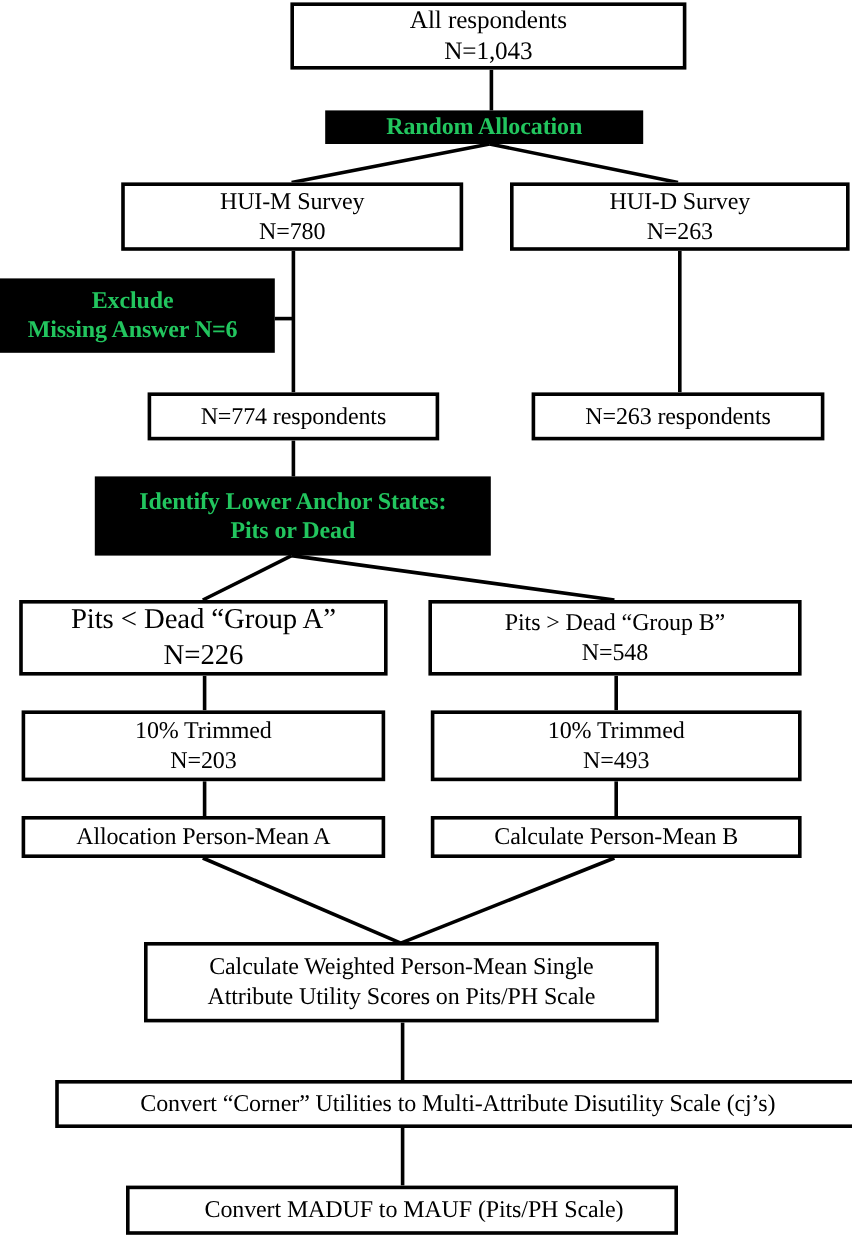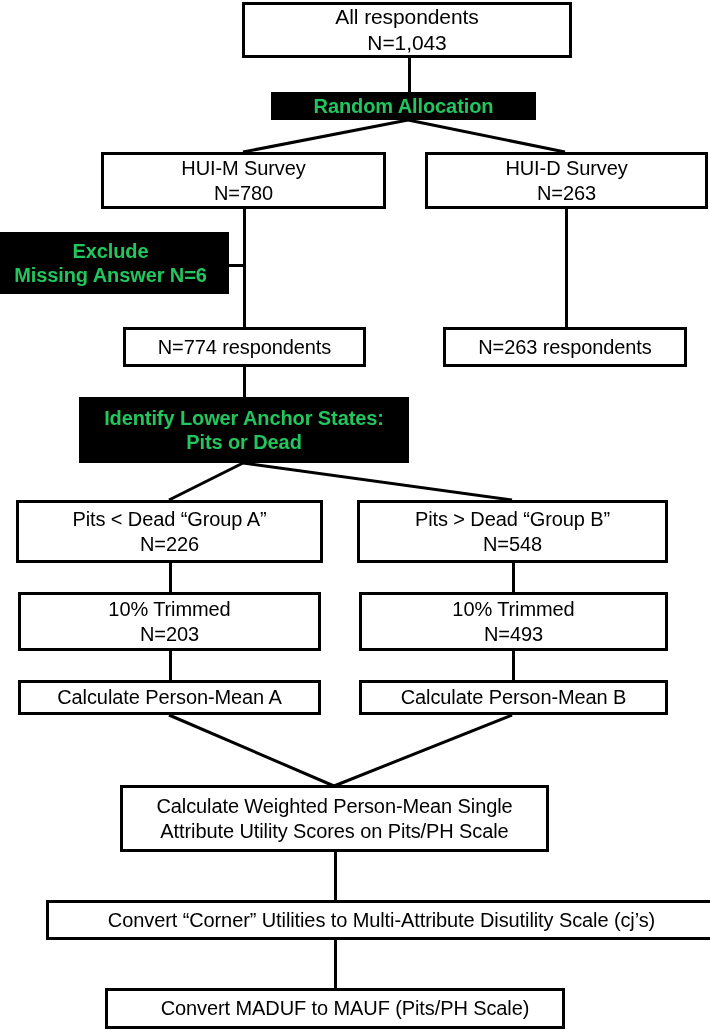--- a/index.html
+++ b/index.html
@@ -5,21 +5,21 @@
   html, body {
     margin: 0;
     padding: 0;
     background: #ffffff;
   }
   #canvas {
     position: relative;
     width: 710px;
     height: 1035px;
     background: #ffffff;
-    font-family: Liberation Sans, sans-serif;
+    font-family: Liberation Serif, serif;
     overflow: hidden;
   }
   .node {
     position: absolute;
     box-sizing: border-box;
     display: flex;
     align-items: center;
     justify-content: center;
     text-align: center;
     line-height: 1.22;
@@ -128,42 +128,42 @@
 
   <div class="node white" style="left:443px; top:327px; width:244px; height:40px; font-size:20px;">
     <span class="txt">N=263 respondents</span>
   </div>
 
   <div class="node black" style="left:79px; top:397px; width:330px; height:66px; font-size:20px;">
     <span class="txt">Identify Lower Anchor States:
 Pits or Dead</span>
   </div>
 
-  <div class="node white" style="left:16px; top:500px; width:307px; height:63px; font-size:20px;">
+  <div class="node white" style="left:16px; top:500px; width:307px; height:63px; font-size:24px;">
     <span class="txt">Pits &lt; Dead “Group A”
 N=226</span>
   </div>
 
   <div class="node white" style="left:357px; top:500px; width:311px; height:63px; font-size:20px;">
     <span class="txt">Pits &gt; Dead “Group B”
 N=548</span>
   </div>
 
   <div class="node white" style="left:18px; top:592px; width:303px; height:59px; font-size:20px;">
     <span class="txt">10% Trimmed
 N=203</span>
   </div>
 
   <div class="node white" style="left:359px; top:592px; width:309px; height:59px; font-size:20px;">
     <span class="txt">10% Trimmed
 N=493</span>
   </div>
 
   <div class="node white" style="left:18px; top:680px; width:303px; height:35px; font-size:20px;">
-    <span class="txt">Calculate Person-Mean A</span>
+    <span class="txt">Allocation Person-Mean A</span>
   </div>
 
   <div class="node white" style="left:359px; top:680px; width:309px; height:35px; font-size:20px;">
     <span class="txt">Calculate Person-Mean B</span>
   </div>
 
   <div class="node white" style="left:120px; top:785px; width:429px; height:67px; font-size:20px;">
     <span class="txt">Calculate Weighted Person-Mean Single
 Attribute Utility Scores on Pits/PH Scale</span>
   </div>

